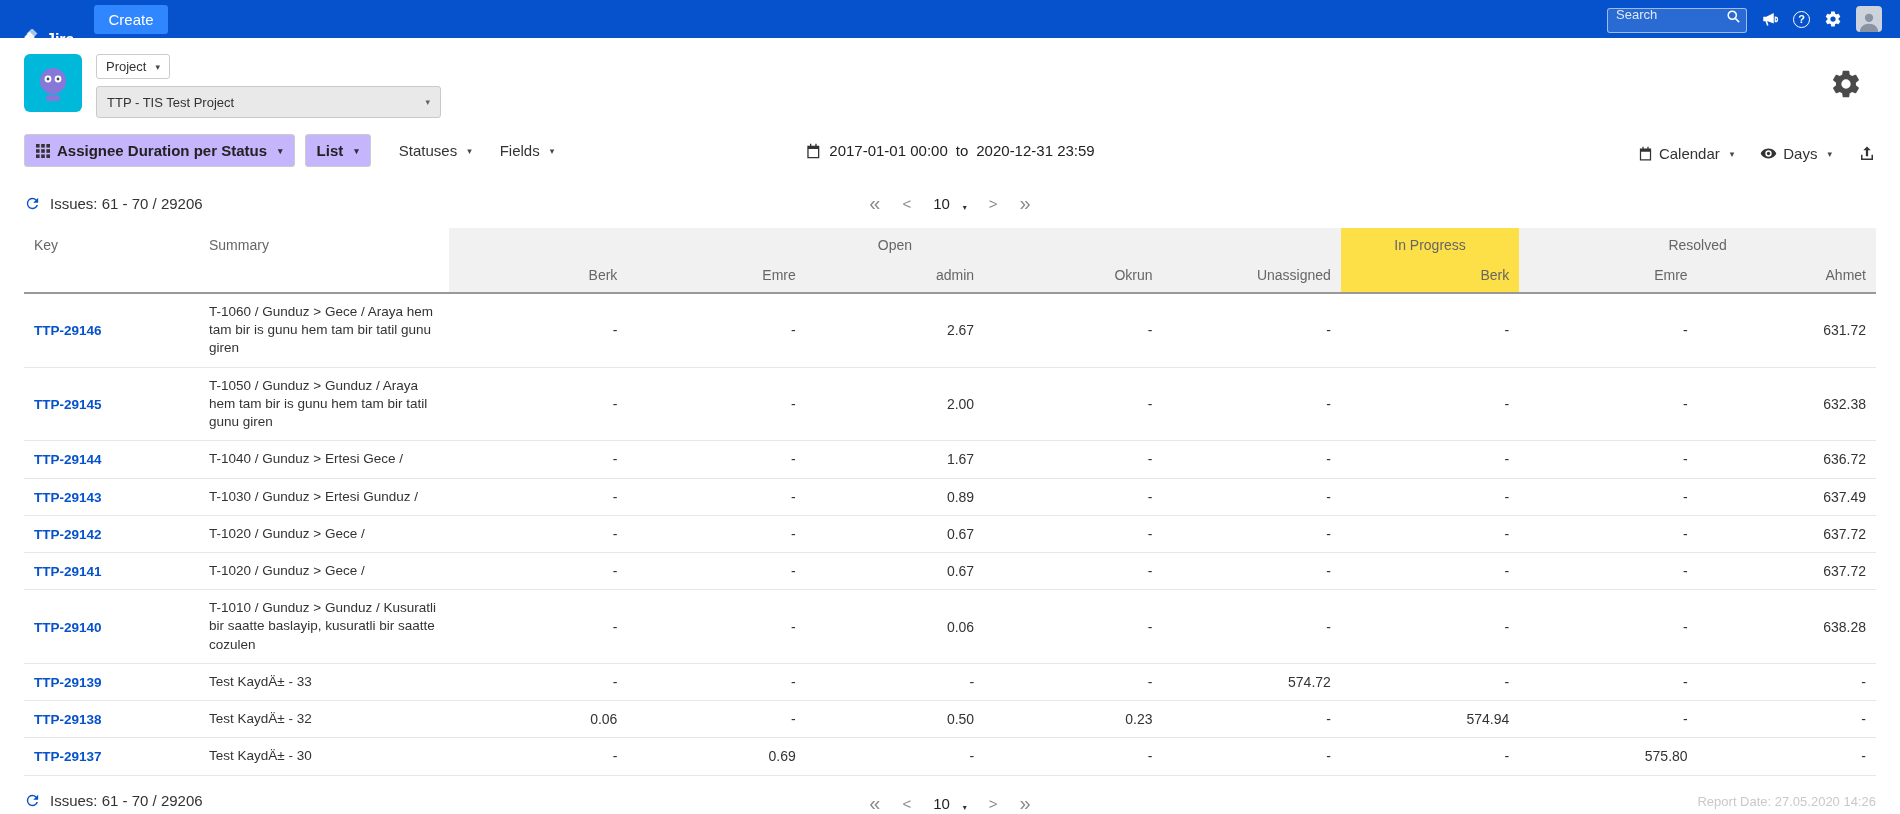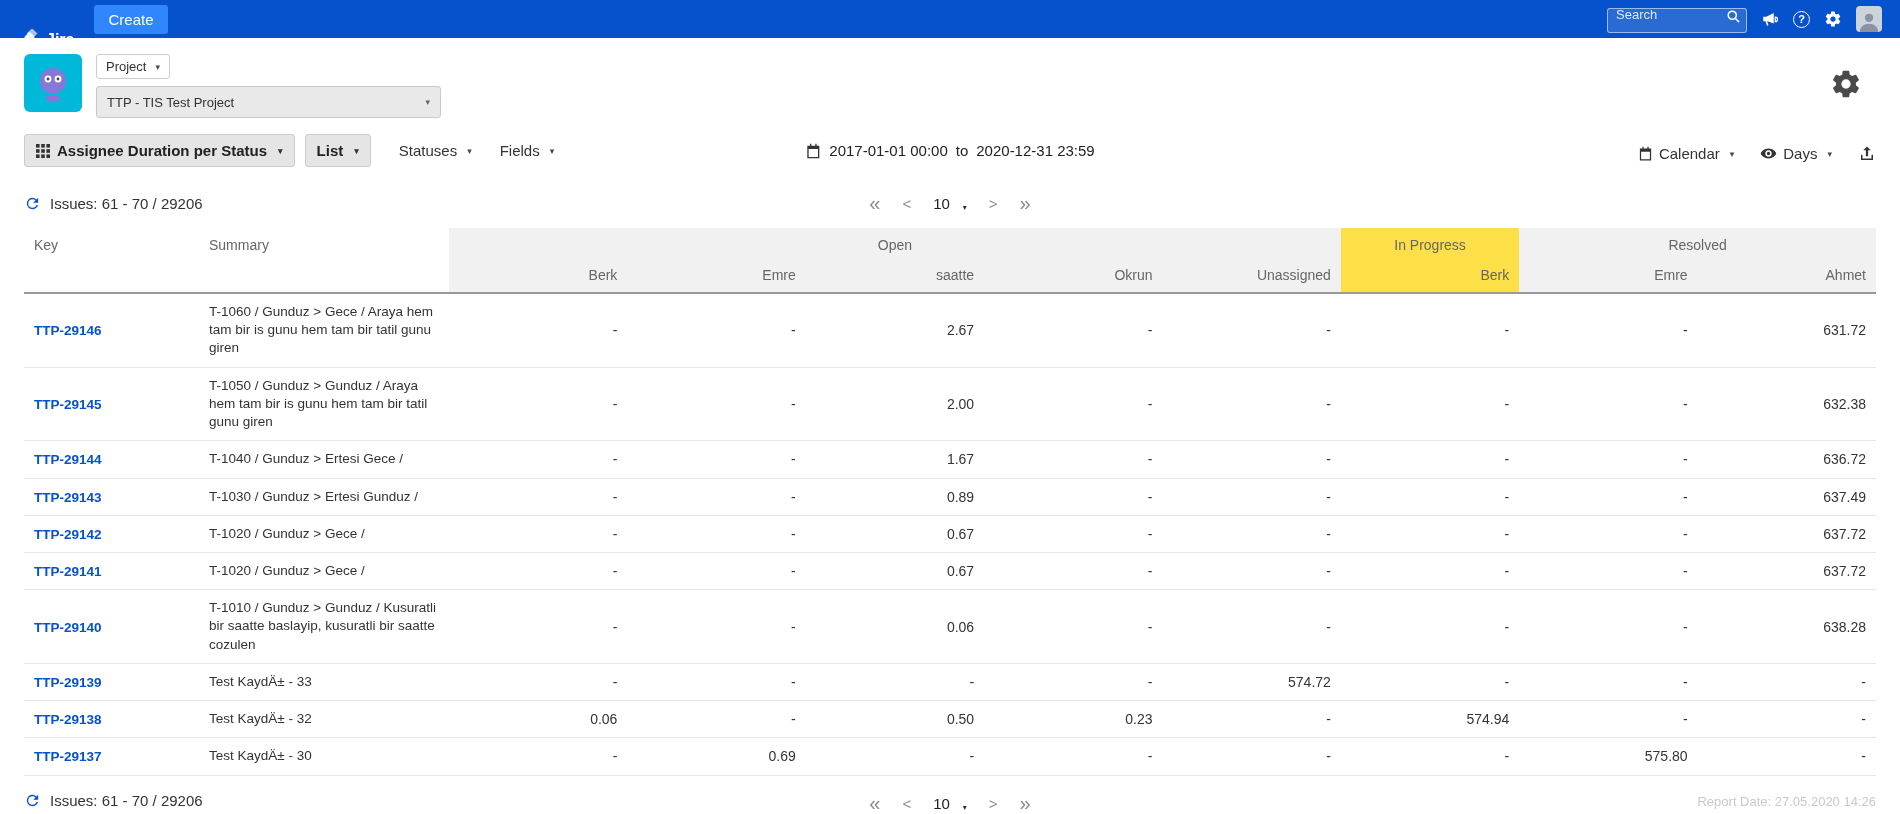--- a/index.html
+++ b/index.html
@@ -46,21 +46,21 @@
     width:345px; height:32px; background:#e9e9e9; border:1px solid #c9c9c9; border-radius:3px;
     font-size:13px; color:#333; display:flex; align-items:center; padding:0 10px; cursor:pointer;
   }
   .select-box .caret { margin-left:auto; color:#555; }
   .big-gear { margin-left:auto; margin-right:14px; margin-top:14px; cursor:pointer; }
 
   
   .toolbar { display:flex; align-items:center; padding:6px 24px 14px 24px; position:relative; }
   .tb-btn {
     display:flex; align-items:center; gap:7px; border:1px solid #ccc; border-radius:3px;
-    background:#e5e5e5; font-size:15px; font-weight:bold; color:#222; padding:7px 11px; cursor:pointer; font-family:inherit;
+    background:#c4b5fd; font-size:15px; font-weight:bold; color:#222; padding:7px 11px; cursor:pointer; font-family:inherit;
   }
   .tb-btn + .tb-btn { margin-left:10px; }
   .tb-link { display:flex; align-items:center; gap:6px; font-size:15px; color:#333; margin-left:28px; cursor:pointer; }
   .date-range {
     position:absolute; left:50%; transform:translateX(-50%); display:flex; align-items:center; gap:8px;
     font-size:15px; color:#222;
   }
   .toolbar-right { margin-left:auto; display:flex; align-items:center; gap:26px; }
   .toolbar-right .tb-link { margin-left:0;margin-top:6px; }
 
@@ -283,21 +283,21 @@
       <tr>
         <th class="th-key" rowspan="2">Key</th>
         <th class="th-summary" rowspan="2">Summary</th>
         <th class="th-group grp-open" colspan="5">Open</th>
         <th class="th-group grp-inprogress" colspan="1">In Progress</th>
         <th class="th-group grp-resolved" colspan="2">Resolved</th>
       </tr>
       <tr>
         <th class="th-col grp-open">Berk</th>
         <th class="th-col grp-open">Emre</th>
-        <th class="th-col grp-open">saatte</th>
+        <th class="th-col grp-open">admin</th>
         <th class="th-col grp-open">Okrun</th>
         <th class="th-col grp-open">Unassigned</th>
         <th class="th-col grp-inprogress">Berk</th>
         <th class="th-col grp-resolved">Emre</th>
         <th class="th-col grp-resolved">Ahmet</th>
       </tr>
     </thead>
   <tbody>
       <tr class="data-row">
         <td class="td-key"><a class="key-link" href="#">TTP-29146</a></td>

